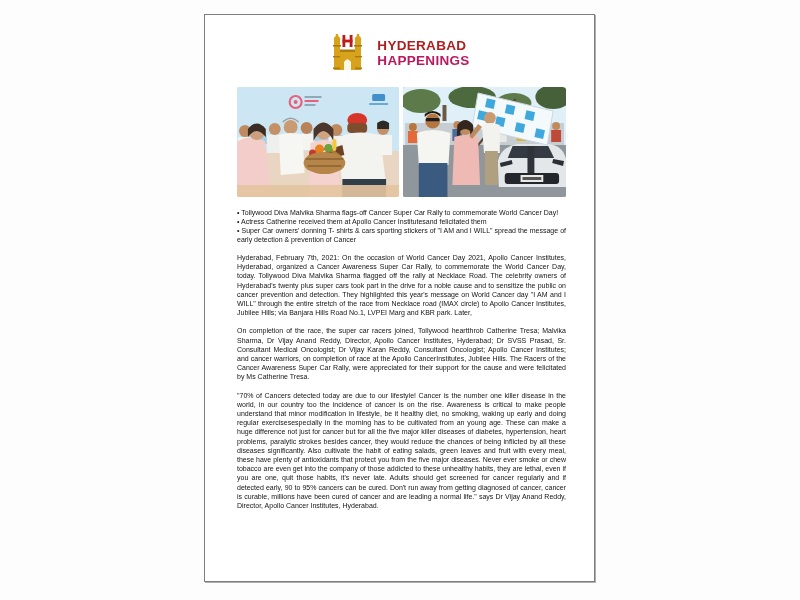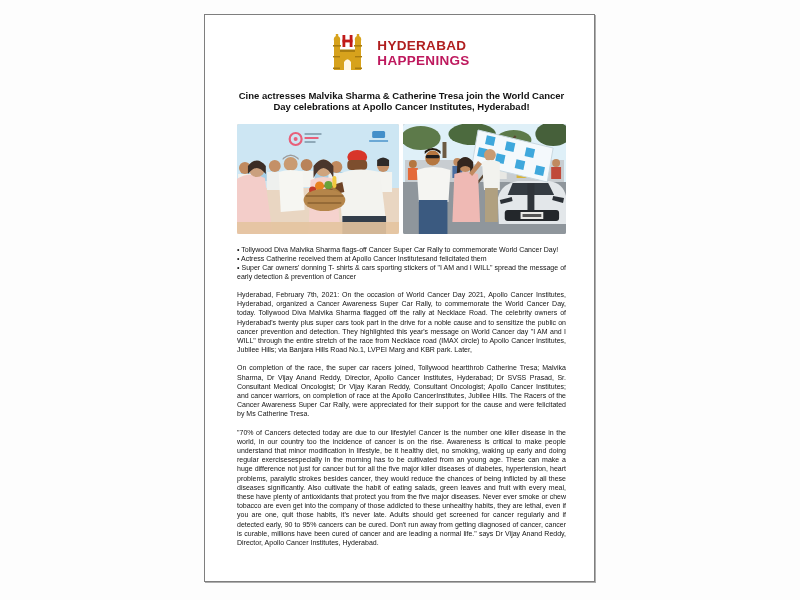--- a/index.html
+++ b/index.html
@@ -66,21 +66,20 @@
           <rect x="16.7" y="3" width="2.8" height="12" fill="#c01a1a"></rect>
           <rect x="9.5" y="7.6" width="10" height="2.8" fill="#c01a1a"></rect>
         </svg>
       </span>
       <span class="logo-text">
         <div class="logo-line1">HYDERABAD</div>
         <div class="logo-line2">HAPPENINGS</div>
       </span>
     </div>
 
-    <div class="headline">Cine actresses Malvika Sharma &amp; Catherine Tresa join the World Cancer Day celebrations at Apollo Cancer Institutes, Hyderabad!</div>
 
     <div class="photos">
 
       <div class="photo photo-left">
         <svg viewBox="0 0 163 110" preserveAspectRatio="none">
           <rect width="163" height="110" fill="#e9d6c2"></rect>
           <rect width="163" height="64" fill="#cde6f3"></rect>
           <rect x="4" y="48" width="150" height="9" fill="#79b4d6" opacity="0.45" rx="2"></rect>
 
           <g>

